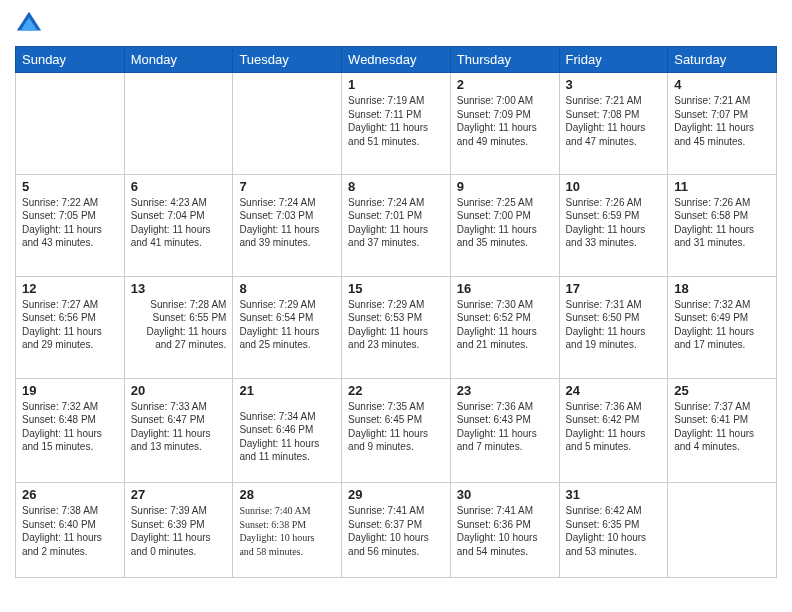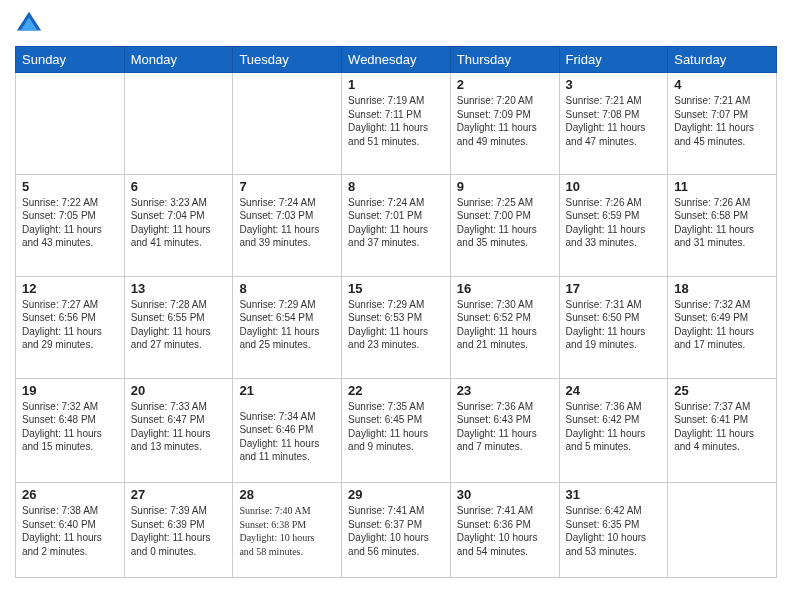--- a/index.html
+++ b/index.html
@@ -141,21 +141,21 @@
           <td class="empty"></td>
           <td>
             <div class="day-number">1</div>
             <div class="day-info" style="white-space: pre-line;">Sunrise: 7:19 AM
 Sunset: 7:11 PM
 Daylight: 11 hours
 and 51 minutes.</div>
           </td>
           <td>
             <div class="day-number">2</div>
-            <div class="day-info" style="white-space: pre-line;">Sunrise: 7:20 AM
+            <div class="day-info" style="white-space: pre-line;">Sunrise: 7:00 AM
 Sunset: 7:09 PM
 Daylight: 11 hours
 and 49 minutes.</div>
           </td>
           <td>
             <div class="day-number">3</div>
             <div class="day-info" style="white-space: pre-line;">Sunrise: 7:21 AM
 Sunset: 7:08 PM
 Daylight: 11 hours
 and 47 minutes.</div>
@@ -171,21 +171,21 @@
         <tr>
           <td>
             <div class="day-number">5</div>
             <div class="day-info" style="white-space: pre-line;">Sunrise: 7:22 AM
 Sunset: 7:05 PM
 Daylight: 11 hours
 and 43 minutes.</div>
           </td>
           <td>
             <div class="day-number">6</div>
-            <div class="day-info" style="white-space: pre-line;">Sunrise: 3:23 AM
+            <div class="day-info" style="white-space: pre-line;">Sunrise: 4:23 AM
 Sunset: 7:04 PM
 Daylight: 11 hours
 and 41 minutes.</div>
           </td>
           <td>
             <div class="day-number">7</div>
             <div class="day-info" style="white-space: pre-line;">Sunrise: 7:24 AM
 Sunset: 7:03 PM
 Daylight: 11 hours
 and 39 minutes.</div>
@@ -222,21 +222,21 @@
         <tr>
           <td>
             <div class="day-number">12</div>
             <div class="day-info" style="white-space: pre-line;">Sunrise: 7:27 AM
 Sunset: 6:56 PM
 Daylight: 11 hours
 and 29 minutes.</div>
           </td>
           <td>
             <div class="day-number">13</div>
-            <div class="day-info" style="white-space: pre-line;">Sunrise: 7:28 AM
+            <div class="day-info" style="white-space: pre-line; text-align: right;">Sunrise: 7:28 AM
 Sunset: 6:55 PM
 Daylight: 11 hours
 and 27 minutes.</div>
           </td>
           <td>
             <div class="day-number">8</div>
             <div class="day-info" style="white-space: pre-line;">Sunrise: 7:29 AM
 Sunset: 6:54 PM
 Daylight: 11 hours
 and 25 minutes.</div>

